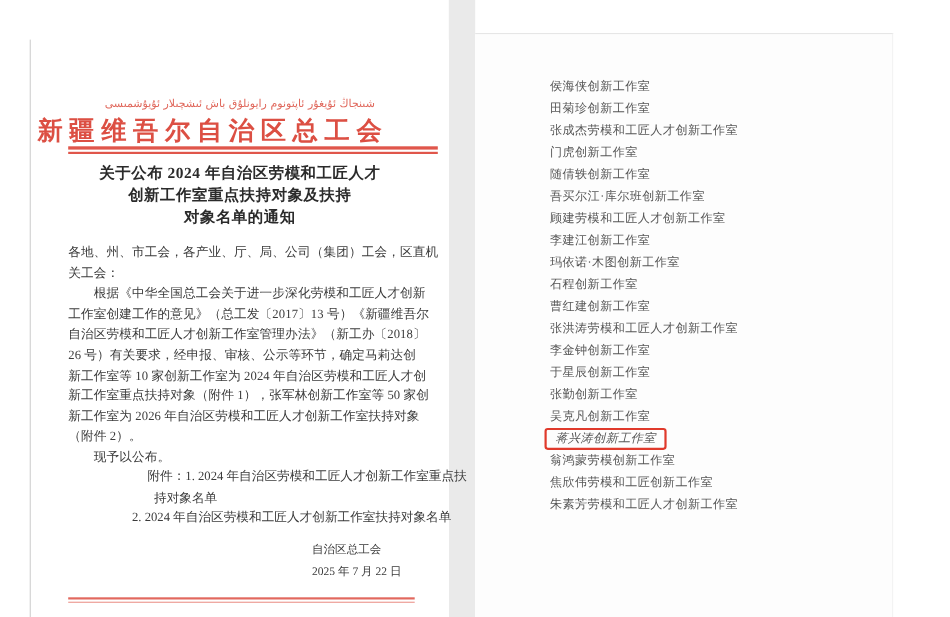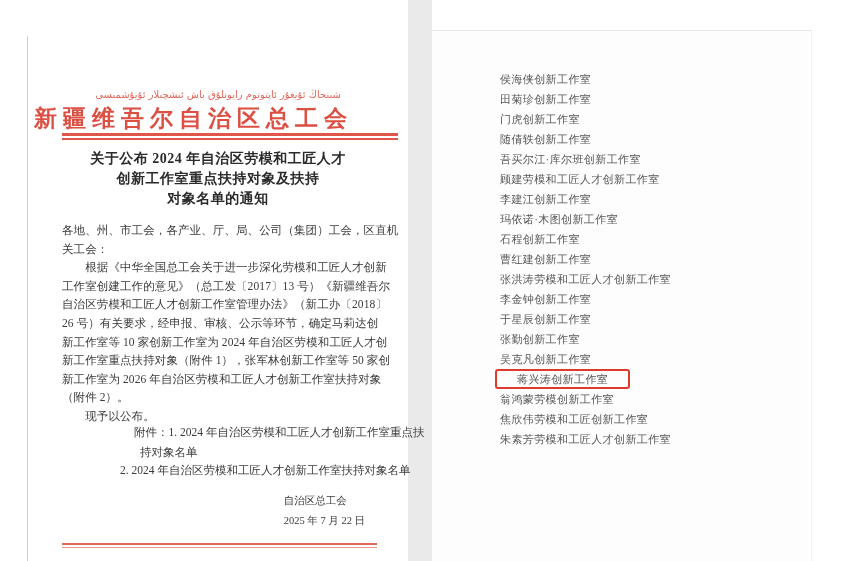--- a/index.html
+++ b/index.html
@@ -31,22 +31,22 @@
   .att-line3 { position:absolute; top:427px; left:92px;  font-size:11.5px; color:#3a3a3a; white-space:nowrap; }
   .sig-block { position:absolute; top:455px; right:43px; text-align:left;
                font-size:10.5px; color:#3a3a3a; line-height:20px; }
   .rule-footer { position:absolute; top:507px; left:34px; width:315px; height:5px;
                  border-top:2px solid #e2685e; border-bottom:1px solid #ec958d; }
 
   
   .workshop-list { position:absolute; top:38px; left:68px; }
   .workshop-item { height:20px; line-height:20px; font-size:11px; letter-spacing:0.4px;
                    color:#565656; white-space:nowrap; }
-  .hl-box { display:inline-block; line-height:14px; padding:1px 20px; margin-left:-5px;
-            border:2px solid #e03a2c; border-radius:3px; }
+  .hl-box { display:inline-block; line-height:14px; padding:1px 8px; margin-left:-5px;
+            border:2px solid #e03a2c; border-radius:3px;font-style:italic; }
 </style>
 </head>
 <body>
 
 <div class="canvas">
 
   <div class="gap-strip"></div>
 
   <div class="page-left">
 
@@ -85,20 +85,21 @@
       <div>2025 年 7 月 22 日</div>
     </div>
 
     <div class="rule-footer"></div>
   </div>
 
   <div class="page-right">
     <div class="workshop-list">
       <div class="workshop-item">侯海侠创新工作室</div>
       <div class="workshop-item">田菊珍创新工作室</div>
+      <div class="workshop-item">张成杰劳模和工匠人才创新工作室</div>
       <div class="workshop-item">门虎创新工作室</div>
       <div class="workshop-item">随倩轶创新工作室</div>
       <div class="workshop-item">吾买尔江·库尔班创新工作室</div>
       <div class="workshop-item">顾建劳模和工匠人才创新工作室</div>
       <div class="workshop-item">李建江创新工作室</div>
       <div class="workshop-item">玛依诺·木图创新工作室</div>
       <div class="workshop-item">石程创新工作室</div>
       <div class="workshop-item">曹红建创新工作室</div>
       <div class="workshop-item">张洪涛劳模和工匠人才创新工作室</div>
       <div class="workshop-item">李金钟创新工作室</div>

